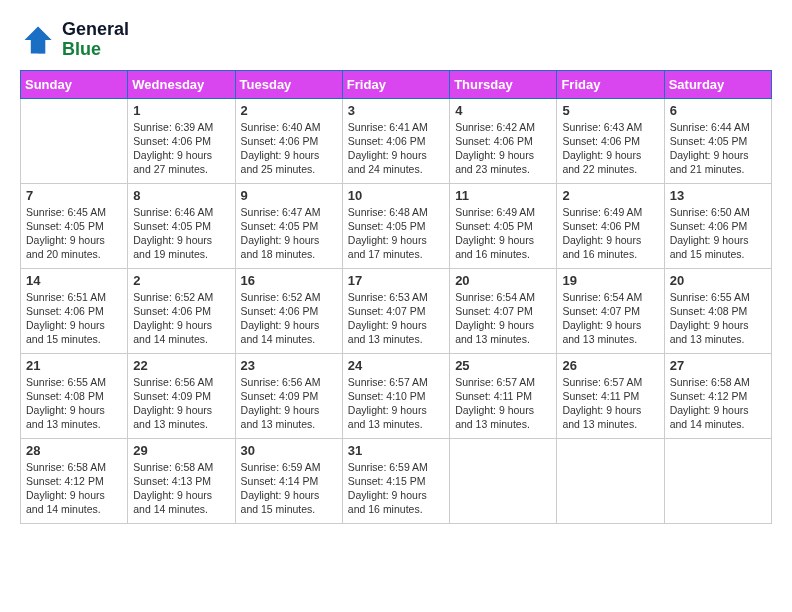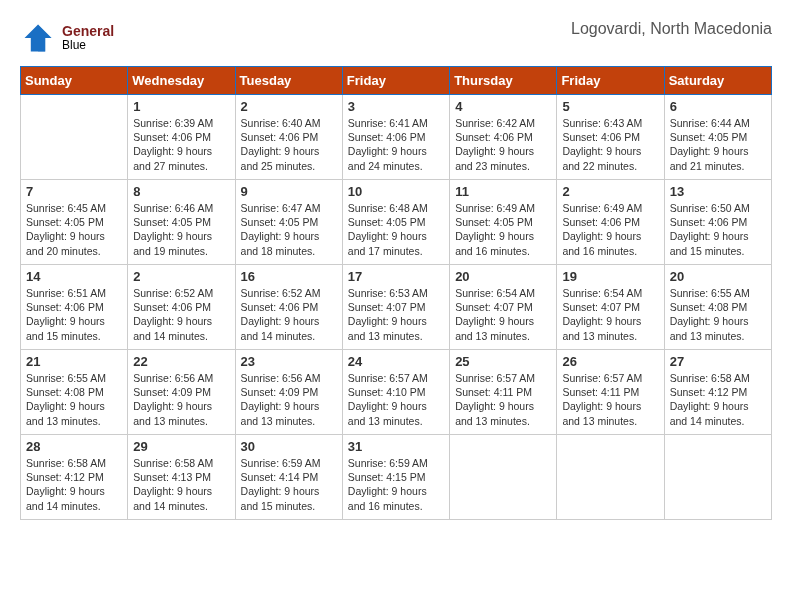--- a/index.html
+++ b/index.html
@@ -20,29 +20,29 @@
       display: flex;
       align-items: center;
       gap: 6px;
     }
     .logo-text {
       display: flex;
       flex-direction: column;
       line-height: 1.1;
     }
     .logo-general {
-      font-size: 14px;
-      font-weight: bold;
-      color: #7f1d1d;
+      font-size: 18px;
+      font-weight: bold;
+      color: #0f172a;
       text-align: right;
     }
     .logo-blue {
-      font-size: 12px;
-      font-weight: normal;
-      color: #000000;
+      font-size: 18px;
+      font-weight: bold;
+      color: #15803d;
     }
     .logo-icon {
       width: 36px;
       height: 36px;
     }
     .title-block {
       text-align: right;
     }
     .month-title {
       font-size: 32px;
@@ -52,21 +52,21 @@
     .subtitle {
       font-size: 16px;
       color: #555;
     }
     .calendar {
       width: 100%;
       border-collapse: collapse;
       font-size: 11px;
     }
     .calendar thead tr th {
-      background: #c2410c;
+      background: #d946ef;
       color: #fff;
       padding: 6px 4px;
       text-align: left;
       font-size: 13px;
       font-weight: bold;
       border: 1px solid #1a6fc4;
     }
     .calendar tbody tr td {
       border: 1px solid #ccc;
       vertical-align: top;
@@ -105,21 +105,20 @@
     <svg class="logo-icon" viewBox="0 0 40 40">
       <polygon points="20,5 35,20 28,20 28,35 12,35 12,20 5,20" fill="#1a6fc4"></polygon>
       <polygon points="20,5 35,20 28,20 28,35 20,35" fill="#1a6fc4" opacity="0.6"></polygon>
     </svg>
     <div class="logo-text">
       <span class="logo-general">General</span>
       <span class="logo-blue">Blue</span>
     </div>
   </div>
   <div class="title-block">
-    <div class="subtitle">Logovardi, North Macedonia</div>
   </div>
 </div>
 
 <table class="calendar">
   <thead>
     <tr>
     <th>Sunday</th>
         <th>Wednesday</th>
         <th>Tuesday</th>
         <th>Friday</th>

